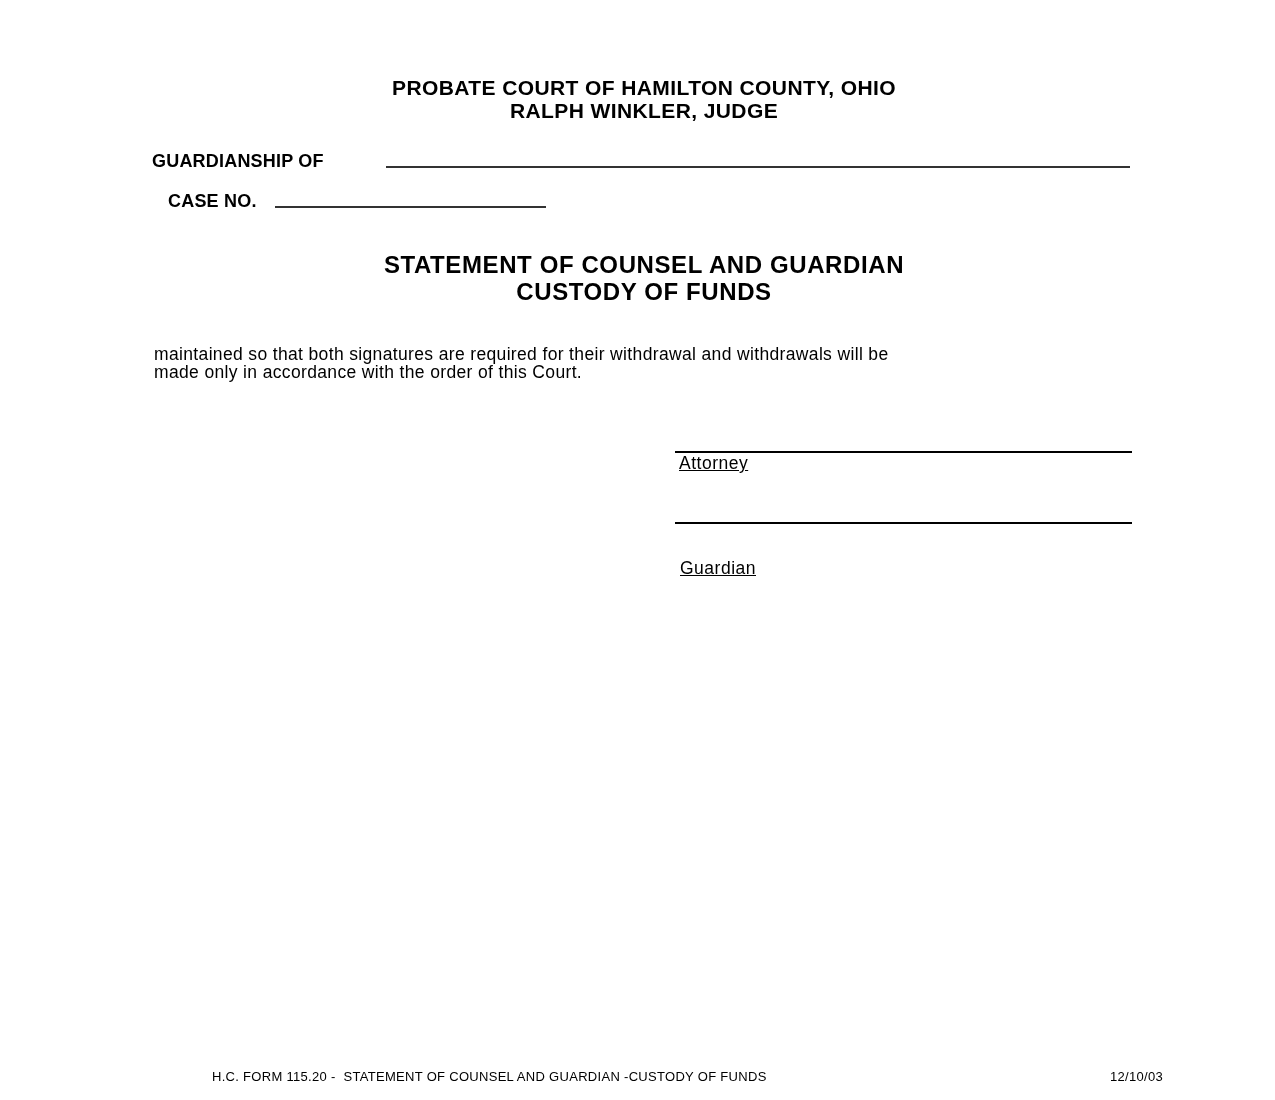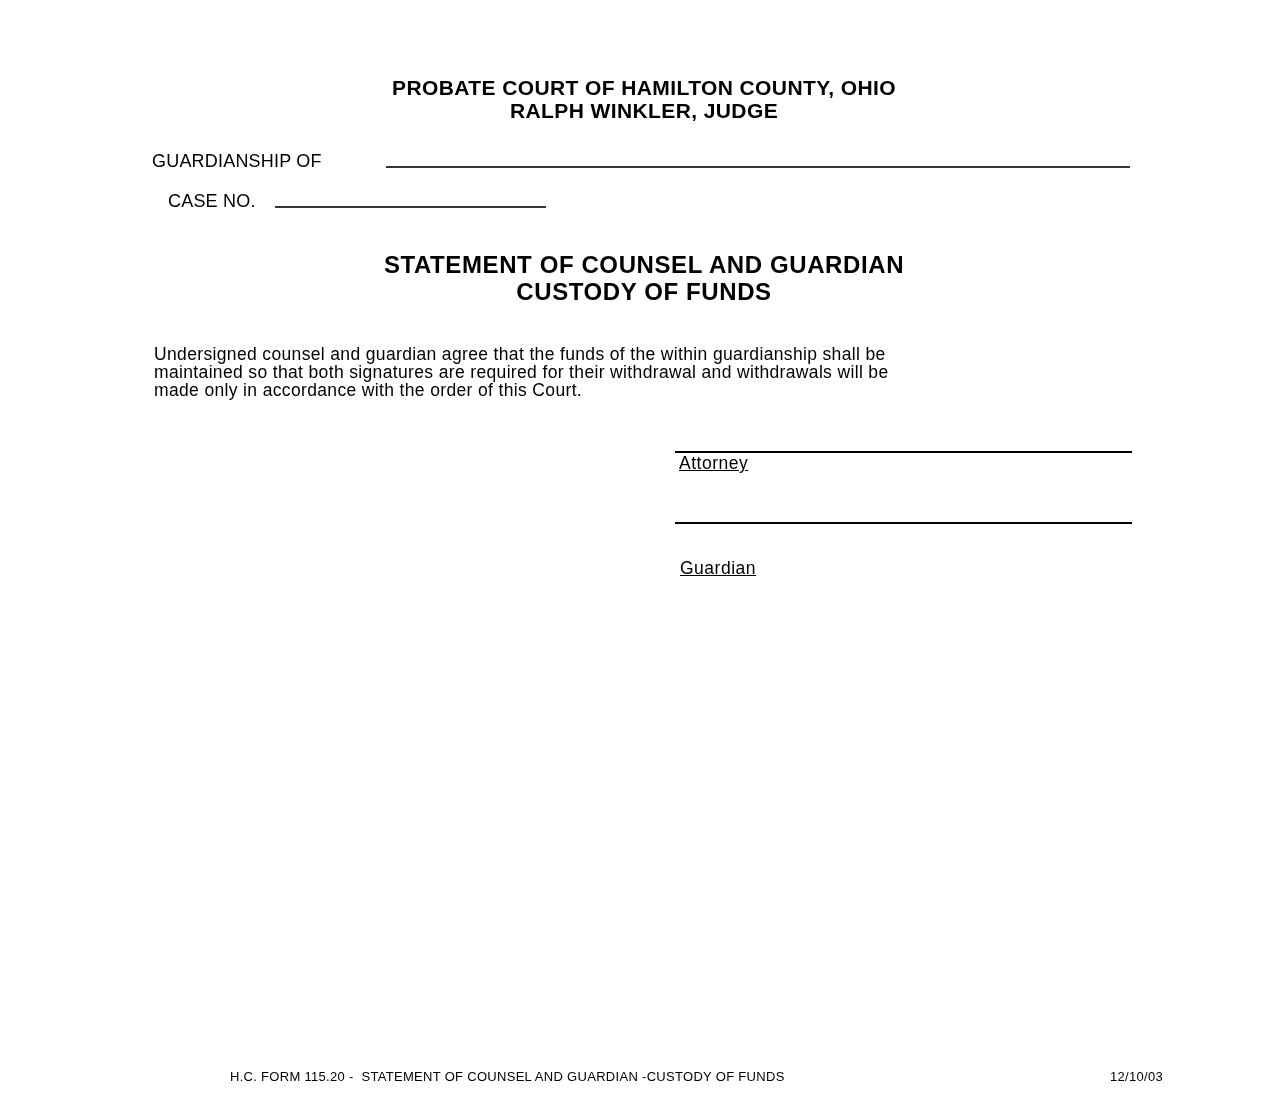--- a/index.html
+++ b/index.html
@@ -19,21 +19,21 @@
     .court-header {
       left: 0; width: 1288px; top: 76px;
       text-align: center;
       font-weight: bold;
       font-size: 21px;
       line-height: 23px;
       letter-spacing: 0.4px;
     }
     .court-header .l2 { padding-left: 0; }
     .field-row {
-      font-weight: normal;
+      font-weight: bold;
       font-size: 18px;
       letter-spacing: 0.2px;
       white-space: nowrap;
     }
     .field-row .label { display: inline-block; }
     .blank {
       position: absolute;
       height: 0;
       border-bottom: 2px solid #333;
     }
@@ -89,25 +89,24 @@
 <div class="blank" style="left:275px; top:206px; width:271px;">
   <span></span>
 </div>
 
 <div class="abs doc-title">
   <div>STATEMENT OF COUNSEL AND GUARDIAN</div>
   <div>CUSTODY OF FUNDS</div>
 </div>
 
 <div class="abs body-text">
-  <div>Undersigned counsel and guardian agree that the funds of the within guardianship shall be</div>
   <div>maintained so that both signatures are required for their withdrawal and withdrawals will be</div>
   <div>made only in accordance with the order of this Court.</div>
 </div>
 
 <div class="sig-line" style="top:451px;"></div>
 <div class="abs sig-label" style="left:679px; top:453px;">Attorney</div>
 
 <div class="sig-line" style="top:522px;"></div>
 <div class="abs sig-label" style="left:680px; top:526px;margin-top:32px;">Guardian</div>
 
-<div class="abs footer" style="left:230px;text-align:center;">H.C. FORM 115.20 -  STATEMENT OF COUNSEL AND GUARDIAN -CUSTODY OF FUNDS</div>
+<div class="abs footer" style="left:212px;text-align:center;">H.C. FORM 115.20 -  STATEMENT OF COUNSEL AND GUARDIAN -CUSTODY OF FUNDS</div>
 <div class="abs footer" style="left:1110px;">12/10/03</div>
 
 </body></html>

